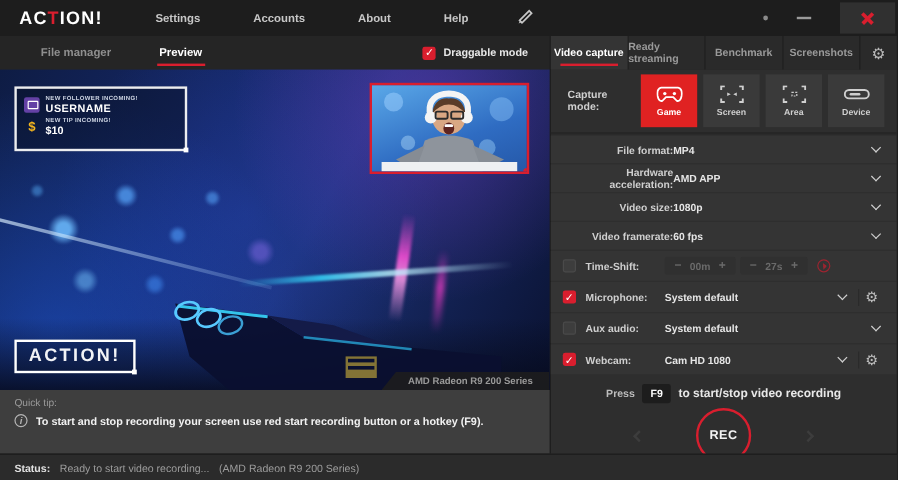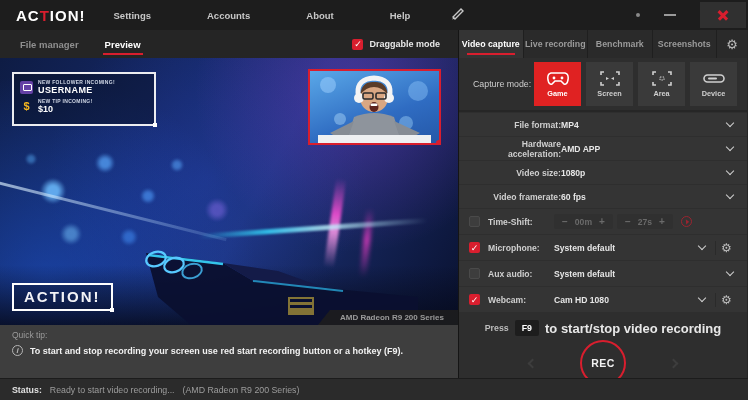--- a/index.html
+++ b/index.html
@@ -3,39 +3,39 @@
 <meta charset="utf-8">
 <style>
   * { margin:0; padding:0; box-sizing:border-box; }
   html,body { width:748px; height:400px; background:#111; font-family:"Liberation Sans", sans-serif; overflow:hidden; }
   .window { width:748px; height:400px; display:flex; flex-direction:column; background:#262626; }
 
   
   .titlebar { height:30px; background:#1d1d1d; display:flex; align-items:center; flex:0 0 30px; }
   .logo { margin-left:16px; font-weight:800; font-size:15px; letter-spacing:1px; color:#fff; font-stretch:condensed; }
   .logo .t { color:#d91e2e; }
-  .menus { display:flex; margin-left:28px; gap:56px; }
+  .menus { display:flex; margin-left:44px; gap:44px; }
   .menu-item { color:#c7c7c7; font-size:9.5px; font-weight:bold; cursor:pointer; }
   .pen-wrap { margin-left:40px; }
   .win-controls { margin-left:auto; display:flex; align-items:center; height:100%; }
   .ctl-dot { width:4px; height:4px; border-radius:50%; background:#8a8a8a; margin-right:24px; }
   .ctl-min { width:12px; height:2px; background:#9a9a9a; margin-right:24px; }
   .ctl-close { width:46px; height:26px; background:#303030; display:flex; align-items:center; justify-content:center; position:relative; margin-right:2px; }
   .ctl-close::before, .ctl-close::after { content:""; position:absolute; width:12px; height:2.5px; background:#d91e2e; }
   .ctl-close::before { transform:rotate(45deg); }
   .ctl-close::after { transform:rotate(-45deg); }
 
   
   .main { flex:1; display:flex; min-height:0; }
   .left-col { width:459px; display:flex; flex-direction:column; border-right:1px solid #151515; }
   .right-panel { width:288px; background:#2e2e2e; display:flex; flex-direction:column; }
 
   
   .left-tabbar { height:28px; background:#252525; display:flex; align-items:center; flex:0 0 28px; }
-  .ltab { font-size:9.5px; font-weight:bold; color:#8f8f8f; padding:0 6px; margin-left:14px; height:100%; display:flex; align-items:center; position:relative; cursor:pointer; }
+  .ltab { font-size:9.5px; font-weight:bold; color:#8f8f8f; padding:0 6px; margin-left:28px; height:100%; display:flex; align-items:center; position:relative; cursor:pointer; }
   .ltab.active { color:#fff; }
   .ltab.active::after { content:""; position:absolute; left:4px; right:4px; bottom:3px; height:2px; background:#d91e2e; }
   .drag-box { margin-left:auto; margin-right:18px; display:flex; align-items:center; gap:6px; }
   .cbx { width:11px; height:11px; border-radius:2px; display:flex; align-items:center; justify-content:center; font-size:9px; color:#fff; }
   .cbx.on { background:#d91e2e; }
   .cbx.off { background:#3d3d3d; border:1px solid #4a4a4a; color:transparent; }
   .drag-label { color:#e8e8e8; font-size:9px; font-weight:bold; }
 
   
   .stage { height:267px; position:relative; overflow:hidden; flex:0 0 267px;
@@ -101,21 +101,21 @@
 
   
   .rp-tabs { height:28px; display:flex; background:#262626; flex:0 0 28px; }
   .rp-tab { flex:1; display:flex; align-items:center; justify-content:center; font-size:8.8px; font-weight:bold; color:#9a9a9a; background:#2a2a2a; border-right:1px solid #1f1f1f; position:relative; cursor:pointer; }
   .rp-tab.active { color:#fff; background:#343434; }
   .rp-tab.active::after { content:""; position:absolute; left:8px; right:8px; bottom:3px; height:2px; background:#d91e2e; }
   .rp-gear { flex:0 0 30px; display:flex; align-items:center; justify-content:center; background:#2a2a2a; color:#b9b9b9; font-size:13px; cursor:pointer; }
 
   .rp-body { flex:1; display:flex; flex-direction:column; background:#2e2e2e; }
   .cap-row { height:54px; display:flex; align-items:center; padding:0 10px 0 14px; border-bottom:2px solid #262626; }
-  .cap-label { font-size:8.8px; font-weight:normal; color:#cfcfcf; width:88px; }
+  .cap-label { font-size:8.8px; font-weight:bold; color:#cfcfcf; width:88px; }
   .cap-btns { display:flex; gap:5px; }
   .cap-btn { width:47px; height:44px; background:#3a3a3a; display:flex; flex-direction:column; align-items:center; justify-content:center; gap:3px; cursor:pointer; }
   .cap-btn.active { background:#e02222; }
   .cap-btn-label { font-size:7.3px; font-weight:bold; color:#cfcfcf; }
   .cap-btn.active .cap-btn-label { color:#fff; }
 
   .field-row { height:23px; margin-top:1px; background:#343434; display:flex; align-items:center; padding:0 10px 0 14px;text-align:right; }
   .flabel { font-size:8.6px; font-weight:bold; color:#cfcfcf; width:88px; flex:0 0 88px; }
   .fvalue { flex:1; display:flex; align-items:center; font-size:8.6px; font-weight:bold; color:#e6e6e6; }
   .chev { width:6px; height:6px; border-right:1.6px solid #cfcfcf; border-bottom:1.6px solid #cfcfcf; transform:rotate(45deg); margin-left:auto; margin-right:4px; margin-top:-3px; }
@@ -126,21 +126,21 @@
   .gear-cell { flex:0 0 22px; display:flex; align-items:center; justify-content:center; color:#bdbdbd; font-size:12px; border-left:1px solid #2a2a2a; margin-left:6px; cursor:pointer; }
 
   .ts-steppers { flex:1; display:flex; align-items:center; gap:4px; color:#6a6a6a; font-size:8.6px; font-weight:bold; }
   .ts-group { display:flex; align-items:center; gap:7px; background:#303030; padding:2px 8px; border-radius:2px; }
   .ts-btn { color:#6a6a6a; font-size:10px; cursor:pointer; }
   .ts-reset { width:11px; height:11px; border-radius:50%; border:1.6px solid #9b2430; margin-left:4px; position:relative; cursor:pointer; }
   .ts-reset::after { content:""; position:absolute; left:2.5px; top:2.5px; border:2px solid transparent; border-top:2px solid #9b2430; border-right:2px solid #9b2430; transform:rotate(40deg); }
 
   .hint-row { height:24px; display:flex; align-items:center; justify-content:center; gap:6px; margin-top:4px; }
   .hint-txt { color:#bdbdbd; font-size:8.8px; font-weight:bold; }
-  .hint-strong { color:#e8e8e8; font-size:13px; font-weight:bold; }
+  .hint-strong { color:#e8e8e8; font-size:10px; font-weight:bold; }
   .keycap { background:#1d1d1d; color:#fff; font-size:8.8px; font-weight:800; padding:3px 7px; border-radius:2px; }
 
   .rec-zone { flex:1; display:flex; align-items:center; justify-content:center; gap:44px; }
   .rec-side { width:7px; height:7px; border-right:2px solid #3d3d3d; border-bottom:2px solid #3d3d3d; }
   .rec-side.left { transform:rotate(135deg); }
   .rec-side.right { transform:rotate(-45deg); }
   .rec-btn { width:46px; height:46px; border-radius:50%; border:2.5px solid #d91e2e; display:flex; align-items:center; justify-content:center; color:#f2f2f2; font-weight:800; font-size:10.5px; letter-spacing:.5px; background:transparent; cursor:pointer; }
 
   
   .statusbar { height:22px; background:#2b2b2b; border-top:1px solid #1c1c1c; display:flex; align-items:center; padding:0 12px; gap:8px; flex:0 0 22px; }
@@ -263,21 +263,21 @@
           <div class="info-ic">i</div>
           <div class="qt-text">To start and stop recording your screen use red start recording button or a hotkey (F9).</div>
         </div>
       </div>
     </div>
 
     <div class="right-panel">
 
       <div class="rp-tabs">
         <div class="rp-tab active">Video capture</div>
-        <div class="rp-tab">Live recording</div>
+        <div class="rp-tab">Ready streaming</div>
         <div class="rp-tab">Benchmark</div>
         <div class="rp-tab">Screenshots</div>
         <div class="rp-gear">⚙</div>
       </div>
 
       <div class="rp-body">
 
         <div class="cap-row">
           <div class="cap-label">Capture mode:</div>
           <div class="cap-btns">

